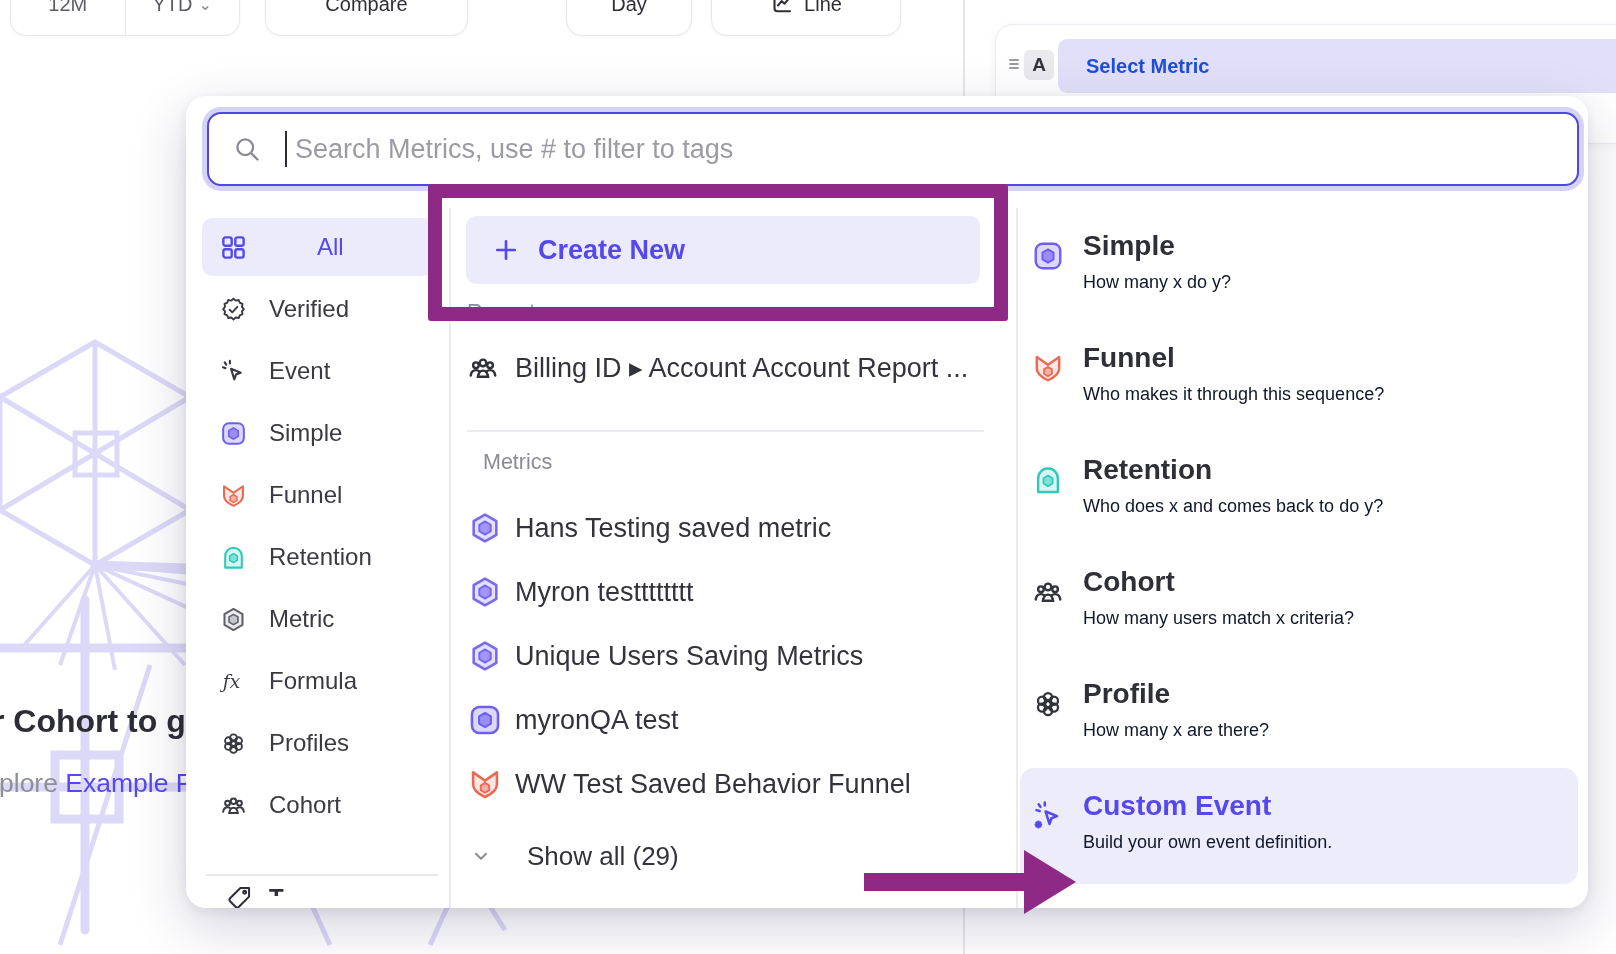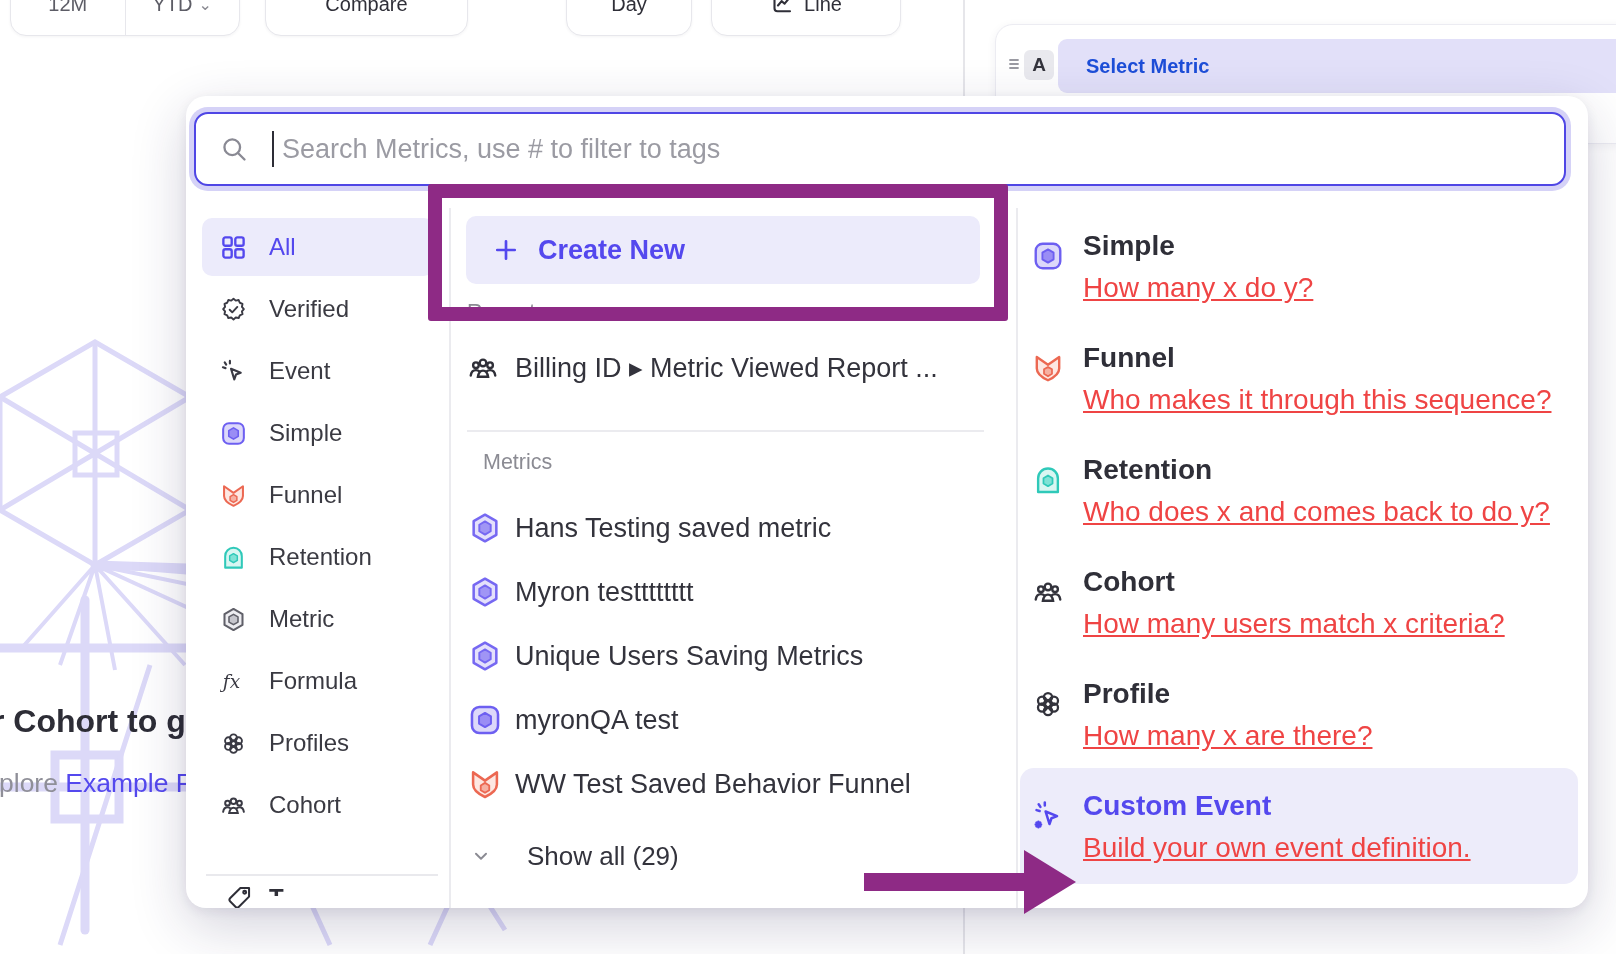--- a/index.html
+++ b/index.html
@@ -36,37 +36,37 @@
   .empty-heading { position:absolute; left:-8px; top:703px; font-size:32px; font-weight:700;
                    color:#2d2d36; white-space:nowrap; }
   .empty-link { position:absolute; left:-1px; top:768px; font-size:26.5px; font-weight:500; white-space:nowrap; }
   .empty-link .gray { color:#8f8f98;text-align:right; }
   .empty-link .purple { color:#5448ee; }
 
   
   .modal { position:absolute; left:186px; top:96px; width:1402px; height:812px; background:#fff;
            border-radius:20px; z-index:10; overflow:hidden;
            box-shadow:0 18px 55px rgba(35,30,80,.20), 0 3px 12px rgba(35,30,80,.08); }
-  .search-wrap { position:absolute; left:8px; top:16px; width:1372px; height:74px; }
+  .search-wrap { position:absolute; left:21px; top:16px; width:1372px; height:74px; }
   .search-input { width:100%; height:100%; border:2px solid #4f46e5; border-radius:14px;
                   box-shadow:0 0 0 5px #d5d2f7; outline:none; padding:0 20px 0 86px;
                   font-size:27px; color:#2d2d36; font-family:"Liberation Sans",sans-serif; background:#fff; }
   .search-input::placeholder { color:#9b9ba3; }
   .search-icn { position:absolute; left:26px; top:23px; width:28px; height:28px; color:#8a8a94; pointer-events:none; }
   .caret { position:absolute; left:78px; top:19px; width:2px; height:36px; background:#2d2d36; }
 
   .v-div { position:absolute; top:112px; bottom:0; width:1.5px; background:#ebebef; }
   .side-div-line { left:263px; }
   .right-div-line { left:830px; }
 
   .side-item { position:absolute; left:16px; width:232px; height:58px; border-radius:10px;
                display:flex; align-items:center; padding-left:18px; cursor:pointer; }
   .side-item .icn { width:27px; height:27px; color:#3a3a44; flex:none; }
   .side-item .side-lbl { margin-left:22px; font-size:24px; font-weight:500; color:#3a3a42; }
-  .side-item.selected { background:#ecebfb; }
+  .side-item.selected { background:#ecebfb;gap:48px; }
   .side-item.selected .icn, .side-item.selected .side-lbl { color:#5448ee; }
   .sidebar-bottom-div { position:absolute; left:20px; top:778px; width:232px; height:1.5px; background:#e9e9ed; }
   .tag-stub { position:absolute; left:40px; top:788px; width:200px; height:24px; display:flex; align-items:flex-start; }
   .tag-stub .icn { width:27px; height:27px; color:#2f2f38; }
   .tag-stub .t-clip { margin-left:16px; height:12px; overflow:hidden; font-size:24px; font-weight:600; color:#2f2f38; }
 
   .create-new { position:absolute; left:280px; top:120px; width:514px; height:68px; background:#ecebfb;
                 border:none; border-radius:10px; display:flex; align-items:center; padding-left:26px;
                 cursor:pointer; font-family:"Liberation Sans",sans-serif; }
   .create-new .icn { width:28px; height:28px; color:#5448ee; }
@@ -90,21 +90,21 @@
   .show-all { position:absolute; left:284px; top:728px; height:64px; display:flex; align-items:center;
               cursor:pointer; background:none; border:none; font-family:"Liberation Sans",sans-serif;gap:21px; }
   .show-all .icn { width:22px; height:22px; color:#8b8b93; }
   .show-all .sa-lbl { margin-left:14px; font-size:26px; font-weight:500; color:#33333c; }
 
   .type-highlight { position:absolute; left:834px; top:672px; width:558px; height:116px;
                     background:#edecfa; border-radius:14px; }
   .type-row { position:absolute; left:834px; width:558px; height:112px; cursor:pointer; }
   .type-row .icn { position:absolute; left:12px; top:18px; width:32px; height:32px; color:#33333c; }
   .type-row .t-title { position:absolute; left:63px; top:8px; font-size:28px; font-weight:600; color:#2f2f38; }
-  .type-row .t-desc { position:absolute; left:63px; top:50px; font-size:28px; color:#ef4444;text-decoration:underline; }
+  .type-row .t-desc { position:absolute; left:63px; top:50px; font-size:18px; color:#0f172a; }
   .type-row.hl .t-title { color:#5448ee; }
   .type-row.hl .icn { color:#5448ee; }
 
   
   .anno-box { position:absolute; left:428px; top:184px; width:580px; height:137px;
               border:14px solid #8e2a85; border-radius:3px; z-index:20; pointer-events:none; }
   .anno-arrow { position:absolute; left:858px; top:846px; z-index:20; pointer-events:none; }
 
   .icn svg { width:100%; height:100%; display:block; }
   .icn { display:inline-block; }
@@ -316,21 +316,21 @@
 
     <div class="recent-item">
       <span class="icn">
           <svg viewBox="0 0 24 24" fill="none" stroke="currentColor" stroke-width="1.8" stroke-linecap="round">
             <circle cx="6.7" cy="9.9" r="2.1"></circle>
             <circle cx="17.3" cy="9.9" r="2.1"></circle>
             <circle cx="12" cy="8.2" r="2.5"></circle>
             <path d="M2.8 17.6c.4-2.6 2-4 3.9-4 1.1 0 2 .4 2.7 1.2M21.2 17.6c-.4-2.6-2-4-3.9-4-1.1 0-2 .4-2.7 1.2M8.2 18.6c.5-3 2-4.6 3.8-4.6s3.3 1.6 3.8 4.6z"></path>
           </svg>
         </span>
-      <span class="r-lbl">Billing ID ▸ Metric Viewed Report ...</span>
+      <span class="r-lbl">Billing ID ▸ Account Account Report ...</span>
     </div>
 
     <div class="recents-div"></div>
 
     <div class="section-label metrics-label">Metrics</div>
 
     <div id="metrics-list">
         <div class="metric-row" style="top: 400px;">
           <span class="icn">
             <svg viewBox="0 0 24 24">

